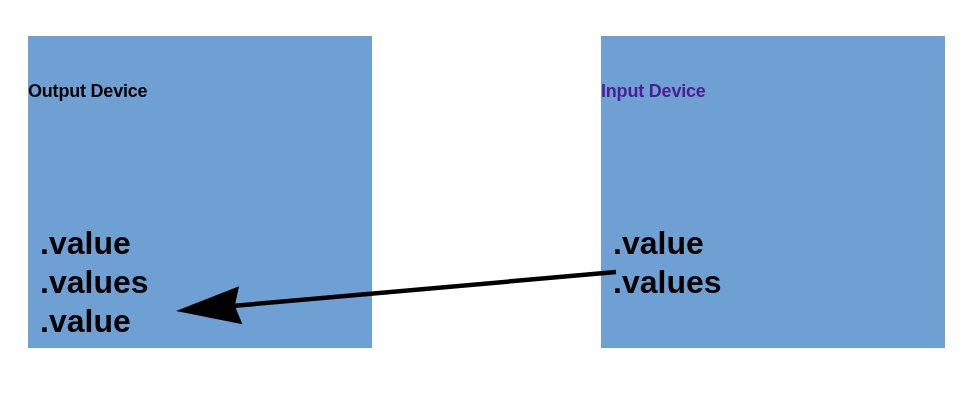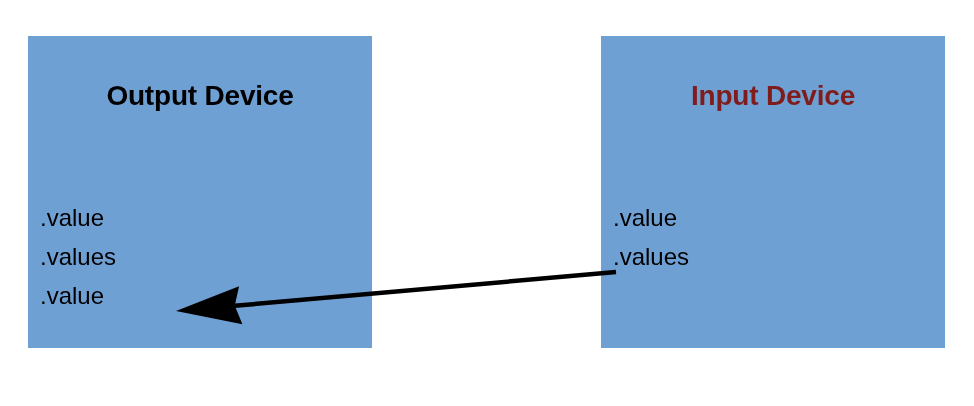--- a/index.html
+++ b/index.html
@@ -26,35 +26,35 @@
     box-sizing: border-box;
   }
   #box-output { left: 28px; }
   #box-input  { left: 601px; }
 
   .box-title {
     position: absolute;
     top: 46px;
     left: 0;
     width: 100%;
-    text-align: center;
-    font-size: 28px;
+    text-align: left;
+    font-size: 18px;
     font-weight: bold;
     color: #000000;
     letter-spacing: -0.2px;
     line-height: 1;
     white-space: nowrap;
   }
   .prop-list {
     position: absolute;
     left: 12px;
-    top: 162px;
+    top: 188px;
     color: #000000;
-    font-size: 24px;
-    font-weight: normal;
+    font-size: 32px;
+    font-weight: bold;
     line-height: 39px;
     white-space: nowrap;
   }
   .prop-item { display: block; }
 
   #arrow-layer {
     position: absolute;
     left: 0;
     top: 0;
     width: 974px;
@@ -70,21 +70,21 @@
   <div class="device-box" id="box-output" style="background: rgb(111, 160, 212);">
     <div class="box-title" style="color: rgb(0, 0, 0);">Output Device</div>
     <div class="prop-list" style="color: rgb(0, 0, 0);">
       <span class="prop-item">.value</span>
       <span class="prop-item">.values</span>
       <span class="prop-item">.value</span>
     </div>
   </div>
 
   <div class="device-box" id="box-input" style="background: rgb(111, 160, 212);">
-    <div class="box-title" style="color: #7f1d1d;">Input Device</div>
+    <div class="box-title" style="color: #4c1d95;">Input Device</div>
     <div class="prop-list" style="color: rgb(0, 0, 0);">
       <span class="prop-item">.value</span>
       <span class="prop-item">.values</span>
     </div>
   </div>
 
   <svg id="arrow-layer" viewBox="0 0 974 406">
     <g>
       <line id="arrow-line" x1="616" y1="272" x2="234.76959279756886" y2="305.79087700203365" stroke="#000000" stroke-width="4.5" stroke-linecap="butt"></line>
       <polygon id="arrow-head" points="176,311 239.0686473708579,286.33533460980306 234.76959279756886,305.79087700203365 242.42367574242945,324.1869367506101" fill="#000000"></polygon>

